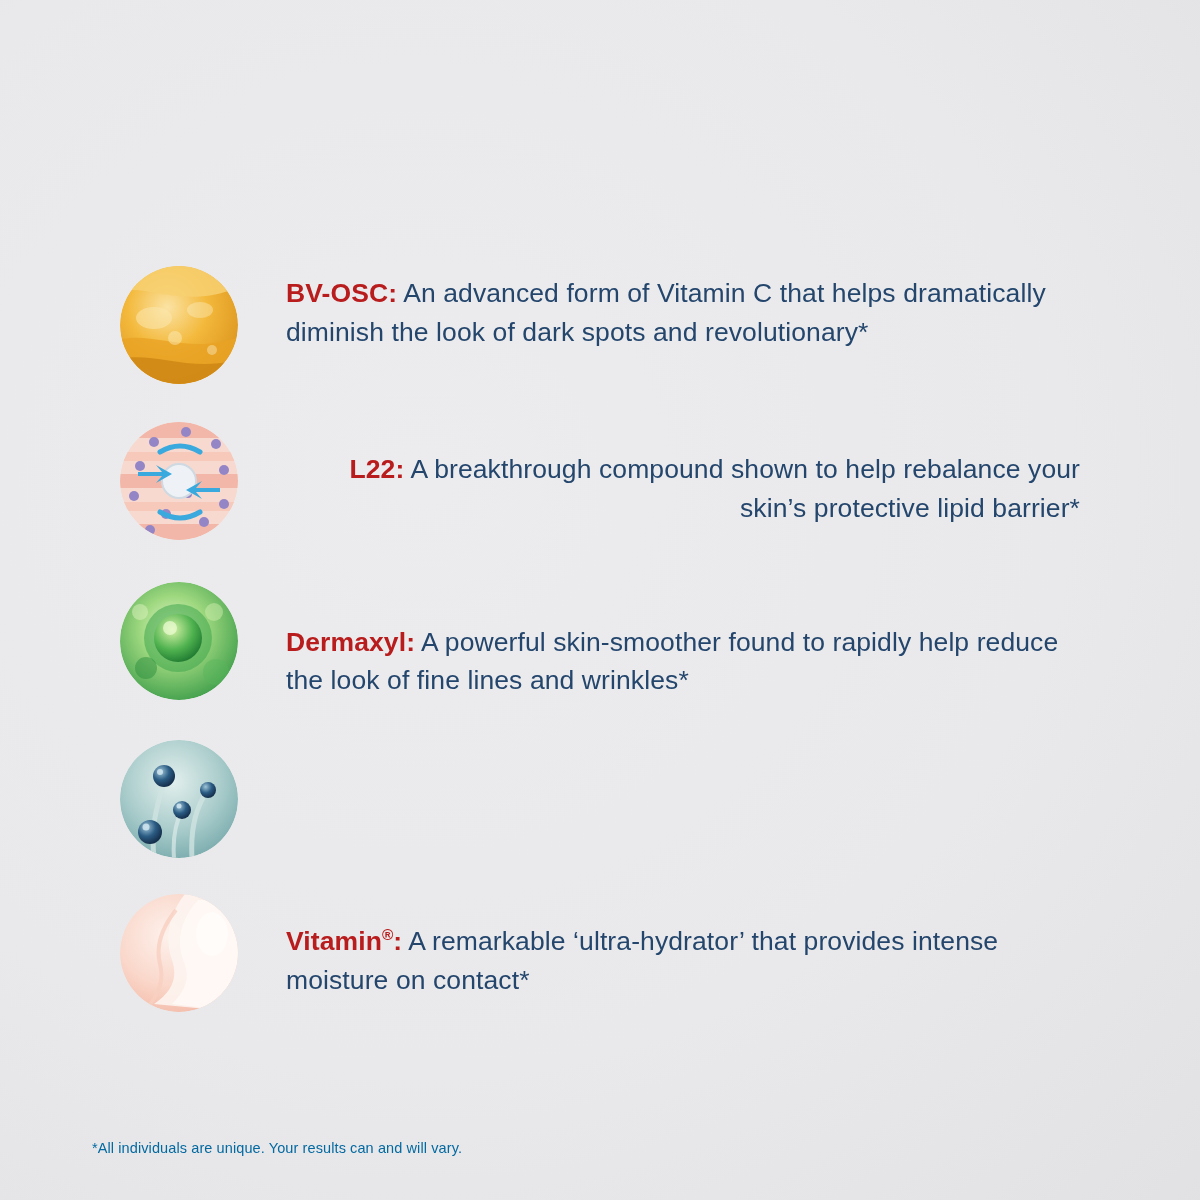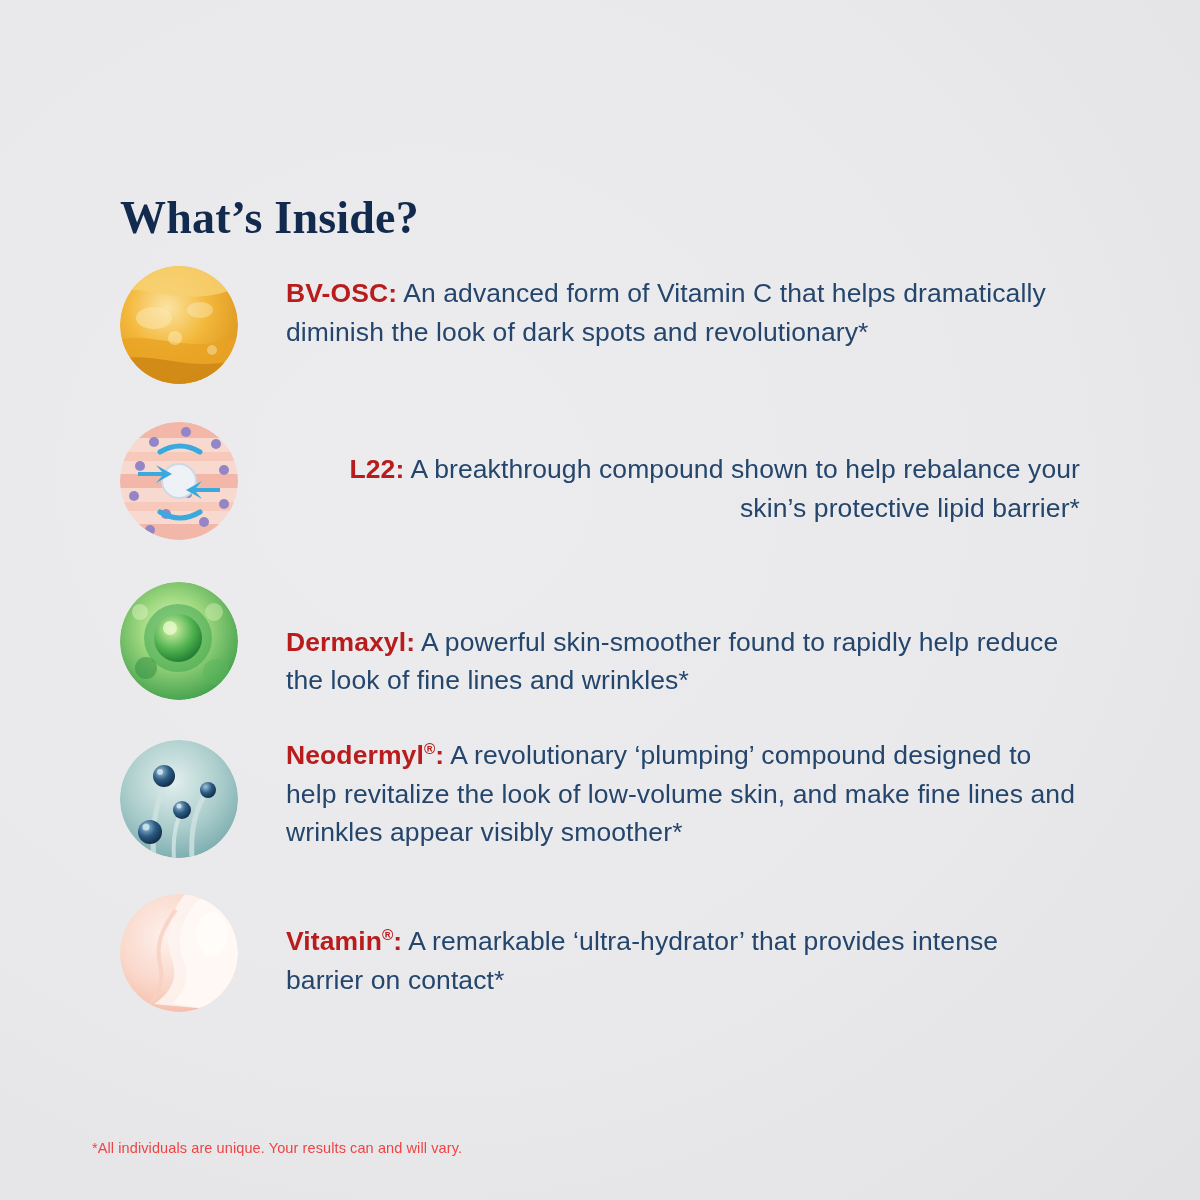--- a/index.html
+++ b/index.html
@@ -97,30 +97,29 @@
 
   .row-l22 { margin-bottom: 38px; }
   .row-dermaxyl { margin-bottom: 36px; align-items: flex-end; }
   .row-neodermyl { margin-bottom: 32px; }
 
   .footnote {
     position: absolute;
     left: 92px;
     top: 1140px;
     font-size: 14.5px;
-    color: #ef4444;
+    color: #0369a1;
     letter-spacing: 0.1px;
   }
 </style>
 </head>
 <body>
 
 <div class="page">
 
-  <h1 class="heading">What’s Inside?</h1>
 
   <div class="list">
 
     <div class="row row-bvosc">
       <div class="thumb-wrap">
         <div class="thumb">
           <svg viewBox="0 0 118 118" xmlns="http://www.w3.org/2000/svg">
             <defs>
               <radialGradient id="gBv" cx="40%" cy="35%" r="75%">
                 <stop offset="0%" stop-color="#fbe3a4"></stop>
@@ -258,23 +257,20 @@
               <circle cx="88" cy="50" r="8" fill="url(#gNdBall)"></circle>
               <circle cx="62" cy="70" r="9" fill="url(#gNdBall)"></circle>
               <circle cx="30" cy="92" r="12" fill="url(#gNdBall)"></circle>
               <circle cx="40" cy="32" r="3" fill="#d6e9f3" opacity="0.8"></circle>
               <circle cx="26" cy="87" r="3.5" fill="#d6e9f3" opacity="0.8"></circle>
               <circle cx="59" cy="66" r="2.5" fill="#d6e9f3" opacity="0.8"></circle>
             </g>
           </svg>
         </div>
       </div>
-      <div class="copy">
-        <span class="term"><span>Neodermyl</span><sup>®</sup><span>:</span></span><span> A revolutionary ‘plumping’ compound designed to help revitalize the look of low-volume skin, and make fine lines and wrinkles appear visibly smoother*</span>
-      </div>
     </div>
 
     <div class="row row-acquacel">
       <div class="thumb-wrap">
         <div class="thumb">
           <svg viewBox="0 0 118 118" xmlns="http://www.w3.org/2000/svg">
             <defs>
               <radialGradient id="gAq" cx="40%" cy="35%" r="75%">
                 <stop offset="0%" stop-color="#fdf1ec"></stop>
                 <stop offset="55%" stop-color="#fad8cb"></stop>
@@ -288,21 +284,21 @@
               <rect width="118" height="118" fill="url(#gAq)"></rect>
               <path d="M70 -6 C 48 18, 44 44, 52 66 C 58 84, 52 98, 34 110 L118 118 L118 -6 Z" fill="#fdf4f0" opacity="0.9"></path>
               <path d="M78 6 C 60 26, 56 48, 64 68 C 70 84, 66 96, 52 110 L118 118 L118 6 Z" fill="#fff9f6" opacity="0.85"></path>
               <path d="M24 118 C 40 100, 44 86, 40 70 C 36 54, 40 36, 56 16" stroke="#f8cfc0" stroke-width="4" fill="none" opacity="0.8"></path>
               <ellipse cx="92" cy="40" rx="16" ry="22" fill="#ffffff" opacity="0.5"></ellipse>
             </g>
           </svg>
         </div>
       </div>
       <div class="copy">
-        <span class="term"><span>Vitamin</span><sup>®</sup><span>:</span></span><span> A remarkable ‘ultra-hydrator’ that provides intense barrier on contact*</span>
+        <span class="term"><span>Vitamin</span><sup>®</sup><span>:</span></span><span> A remarkable ‘ultra-hydrator’ that provides intense moisture on contact*</span>
       </div>
     </div>
 
   </div>
 
   <div class="footnote">*All individuals are unique. Your results can and will vary.</div>
 
 </div>
 
 </body></html>

